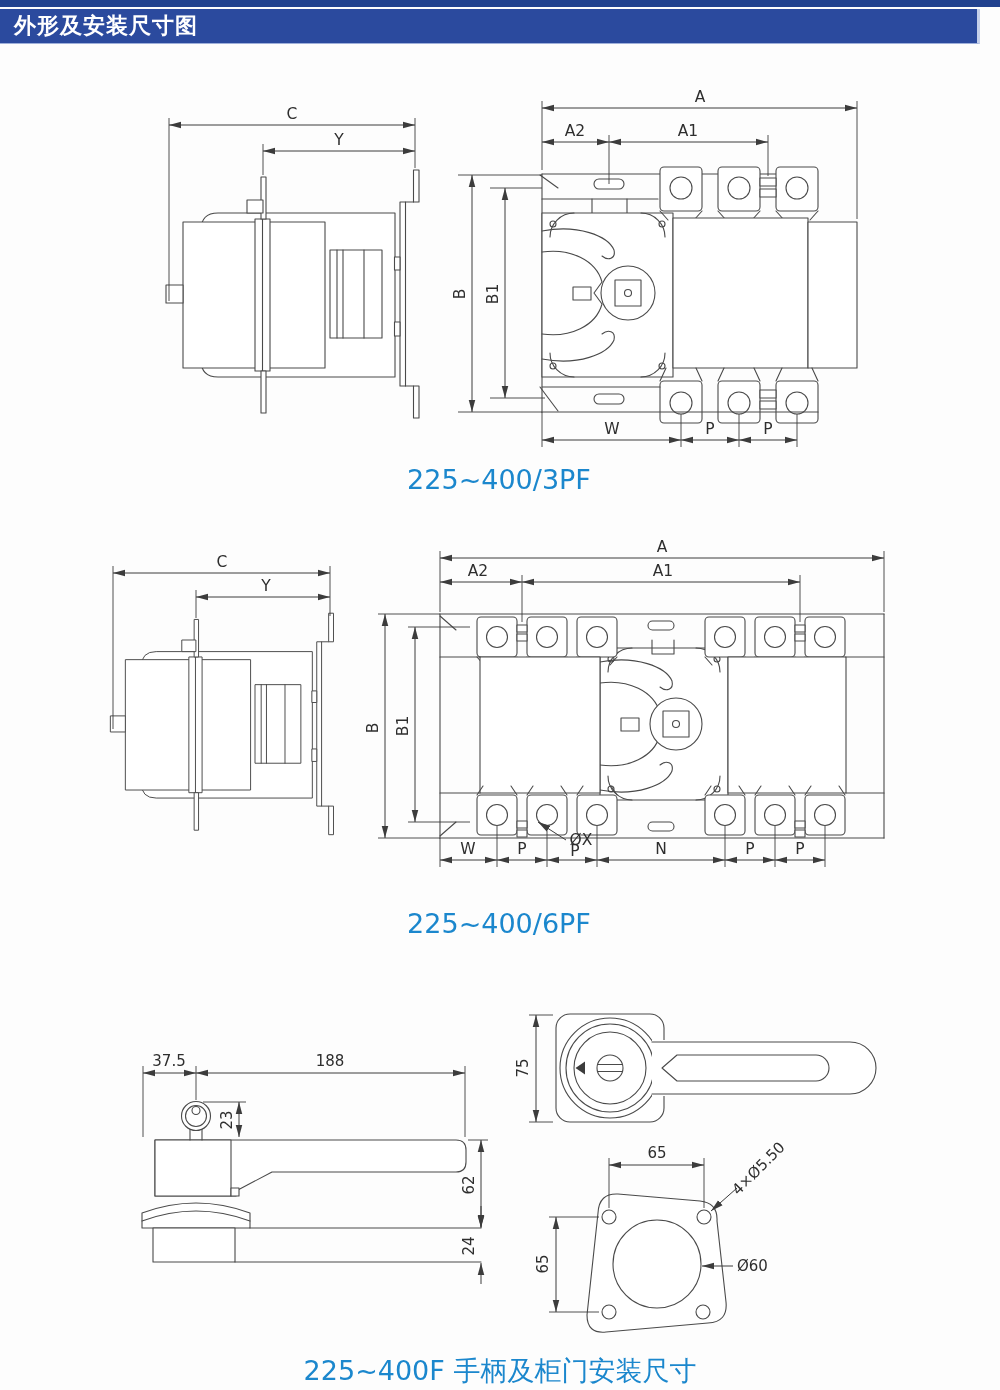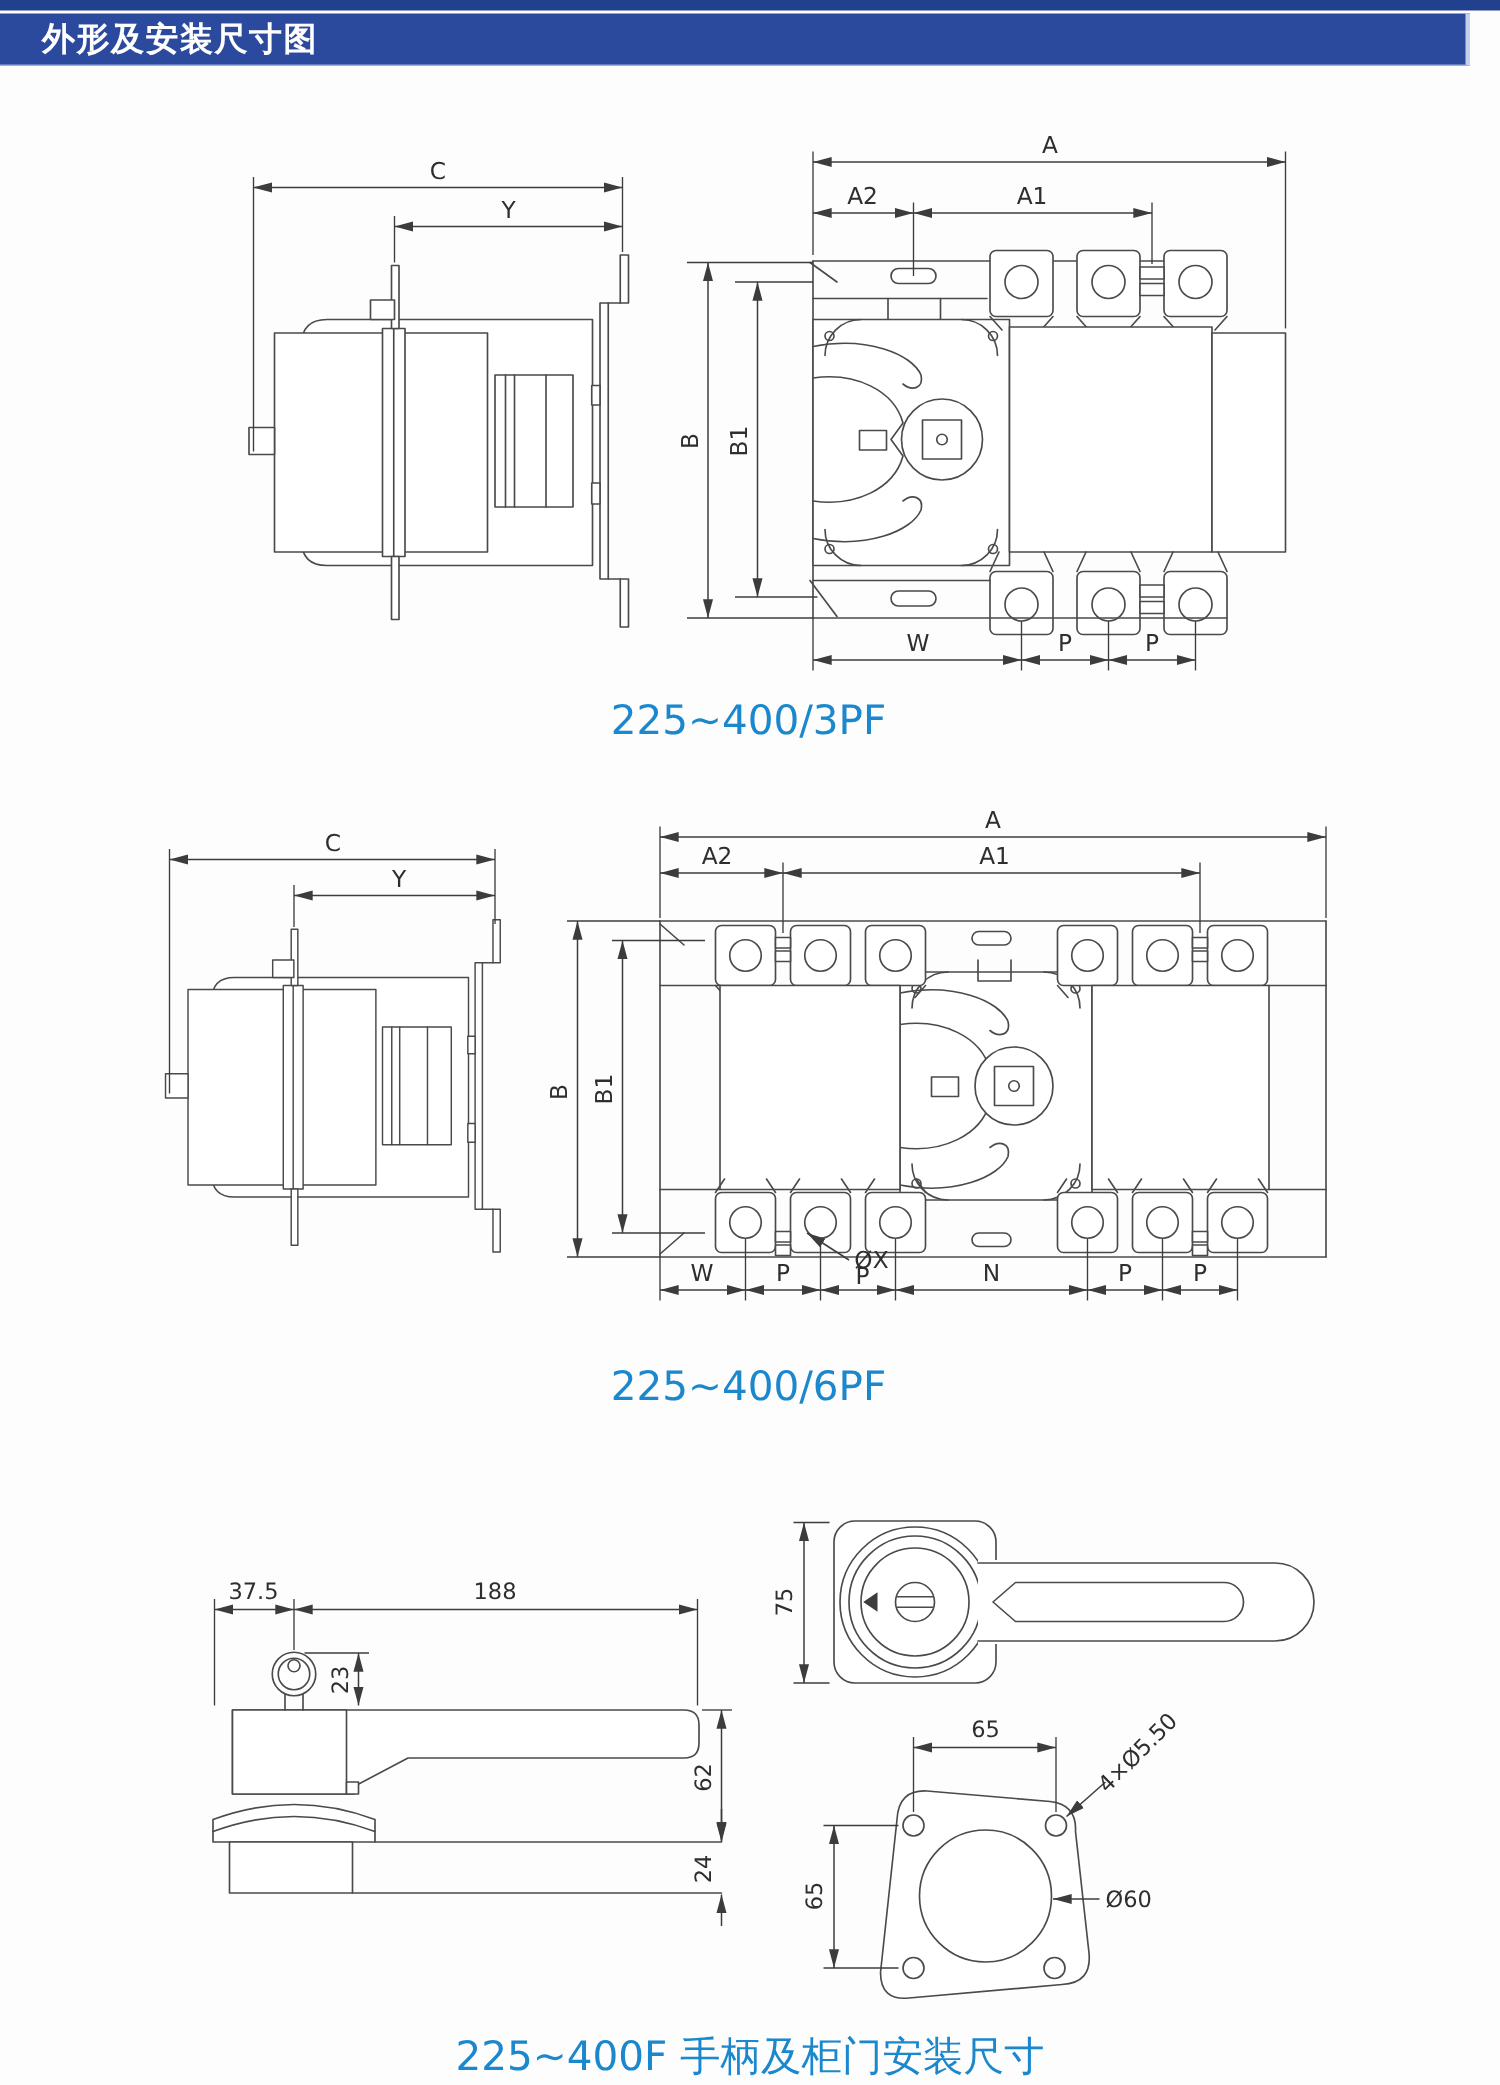--- a/index.html
+++ b/index.html
@@ -8,21 +8,21 @@
     background:#fdfdfd;
     font-family:"Liberation Sans", sans-serif;
   }
   .top-stripe { position:absolute; left:0; top:0; width:1000px; height:7px; background:#21418e; }
   .header-bar {
     position:absolute; left:0; top:9px; width:977px; height:34px;
     background:#2b4a9e; border-right:3px solid #c5d0ea; border-bottom:1px solid #9fb0da;
     display:flex; align-items:center;
   }
   .header-bar span {
-    color:#ffffff; font-size:22px; font-weight:bold; padding-left:28px; letter-spacing:1px;
+    color:#ffffff; font-size:22px; font-weight:bold; padding-left:14px; letter-spacing:1px;
   }
   svg.canvas { position:absolute; left:0; top:0; }
   .art  { fill:none; stroke:#4a4a4a; stroke-width:1.1; stroke-linecap:round; stroke-linejoin:round; }
   .artf { fill:#ffffff; stroke:#4a4a4a; stroke-width:1.1; stroke-linejoin:round; }
   .ext  { fill:none; stroke:#3c3c3c; stroke-width:0.9; }
   .dim  { fill:none; stroke:#3c3c3c; stroke-width:1; marker-start:url(#arr); marker-end:url(#arr); }
   .dime { fill:none; stroke:#3c3c3c; stroke-width:1; marker-end:url(#arr); }
   svg text { font-family:"DejaVu Sans","Liberation Sans",sans-serif; font-size:15.5px; fill:#2e2e2e; }
   svg text.num { font-size:15px; }
   svg text.cap { font-size:27px; fill:#1b87cd; }

